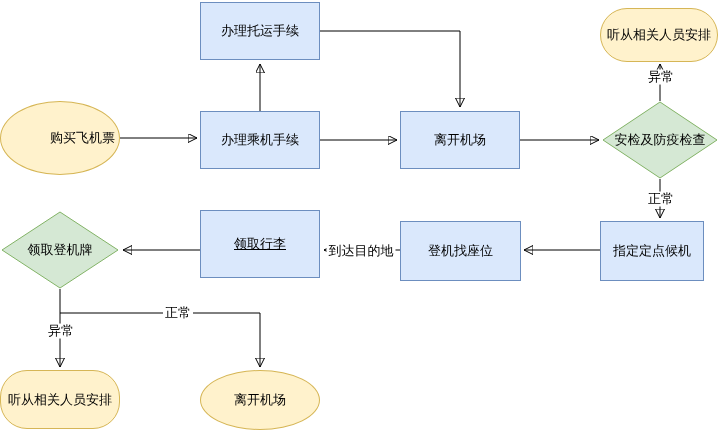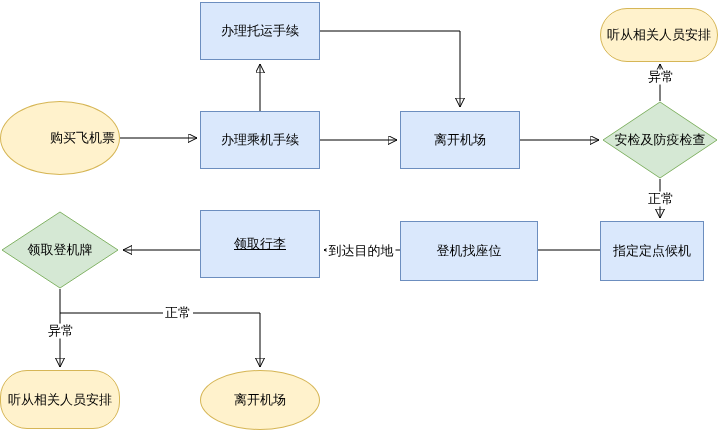--- a/index.html
+++ b/index.html
@@ -106,21 +106,21 @@
   </div>
 
   <div class="node terminator" style="left:600px; top:8px; width:118px; height:54px;">
     <span class="lbl">听从相关人员安排</span>
   </div>
 
   <div class="node process" style="left:600px; top:221px; width:104px; height:60px;">
     <span class="lbl">指定定点候机</span>
   </div>
 
-  <div class="node process" style="left:400px; top:221px; width:138px; height:60px;">
+  <div class="node process" style="left:400px; top:221px; width:121px; height:60px;">
     <span class="lbl">登机找座位</span>
   </div>
 
   <div class="node process" style="left:200px; top:210px; width:120px; height:68px;text-decoration:underline;">
     <span class="lbl">领取行李</span>
   </div>
 
   <div class="node diamond" style="left:1px; top:211px; width:118px; height:78px;">
     <svg width="118" height="78" viewBox="0 0 118 78">
       <polygon points="59,1 117,39 59,77 1,39"></polygon>

